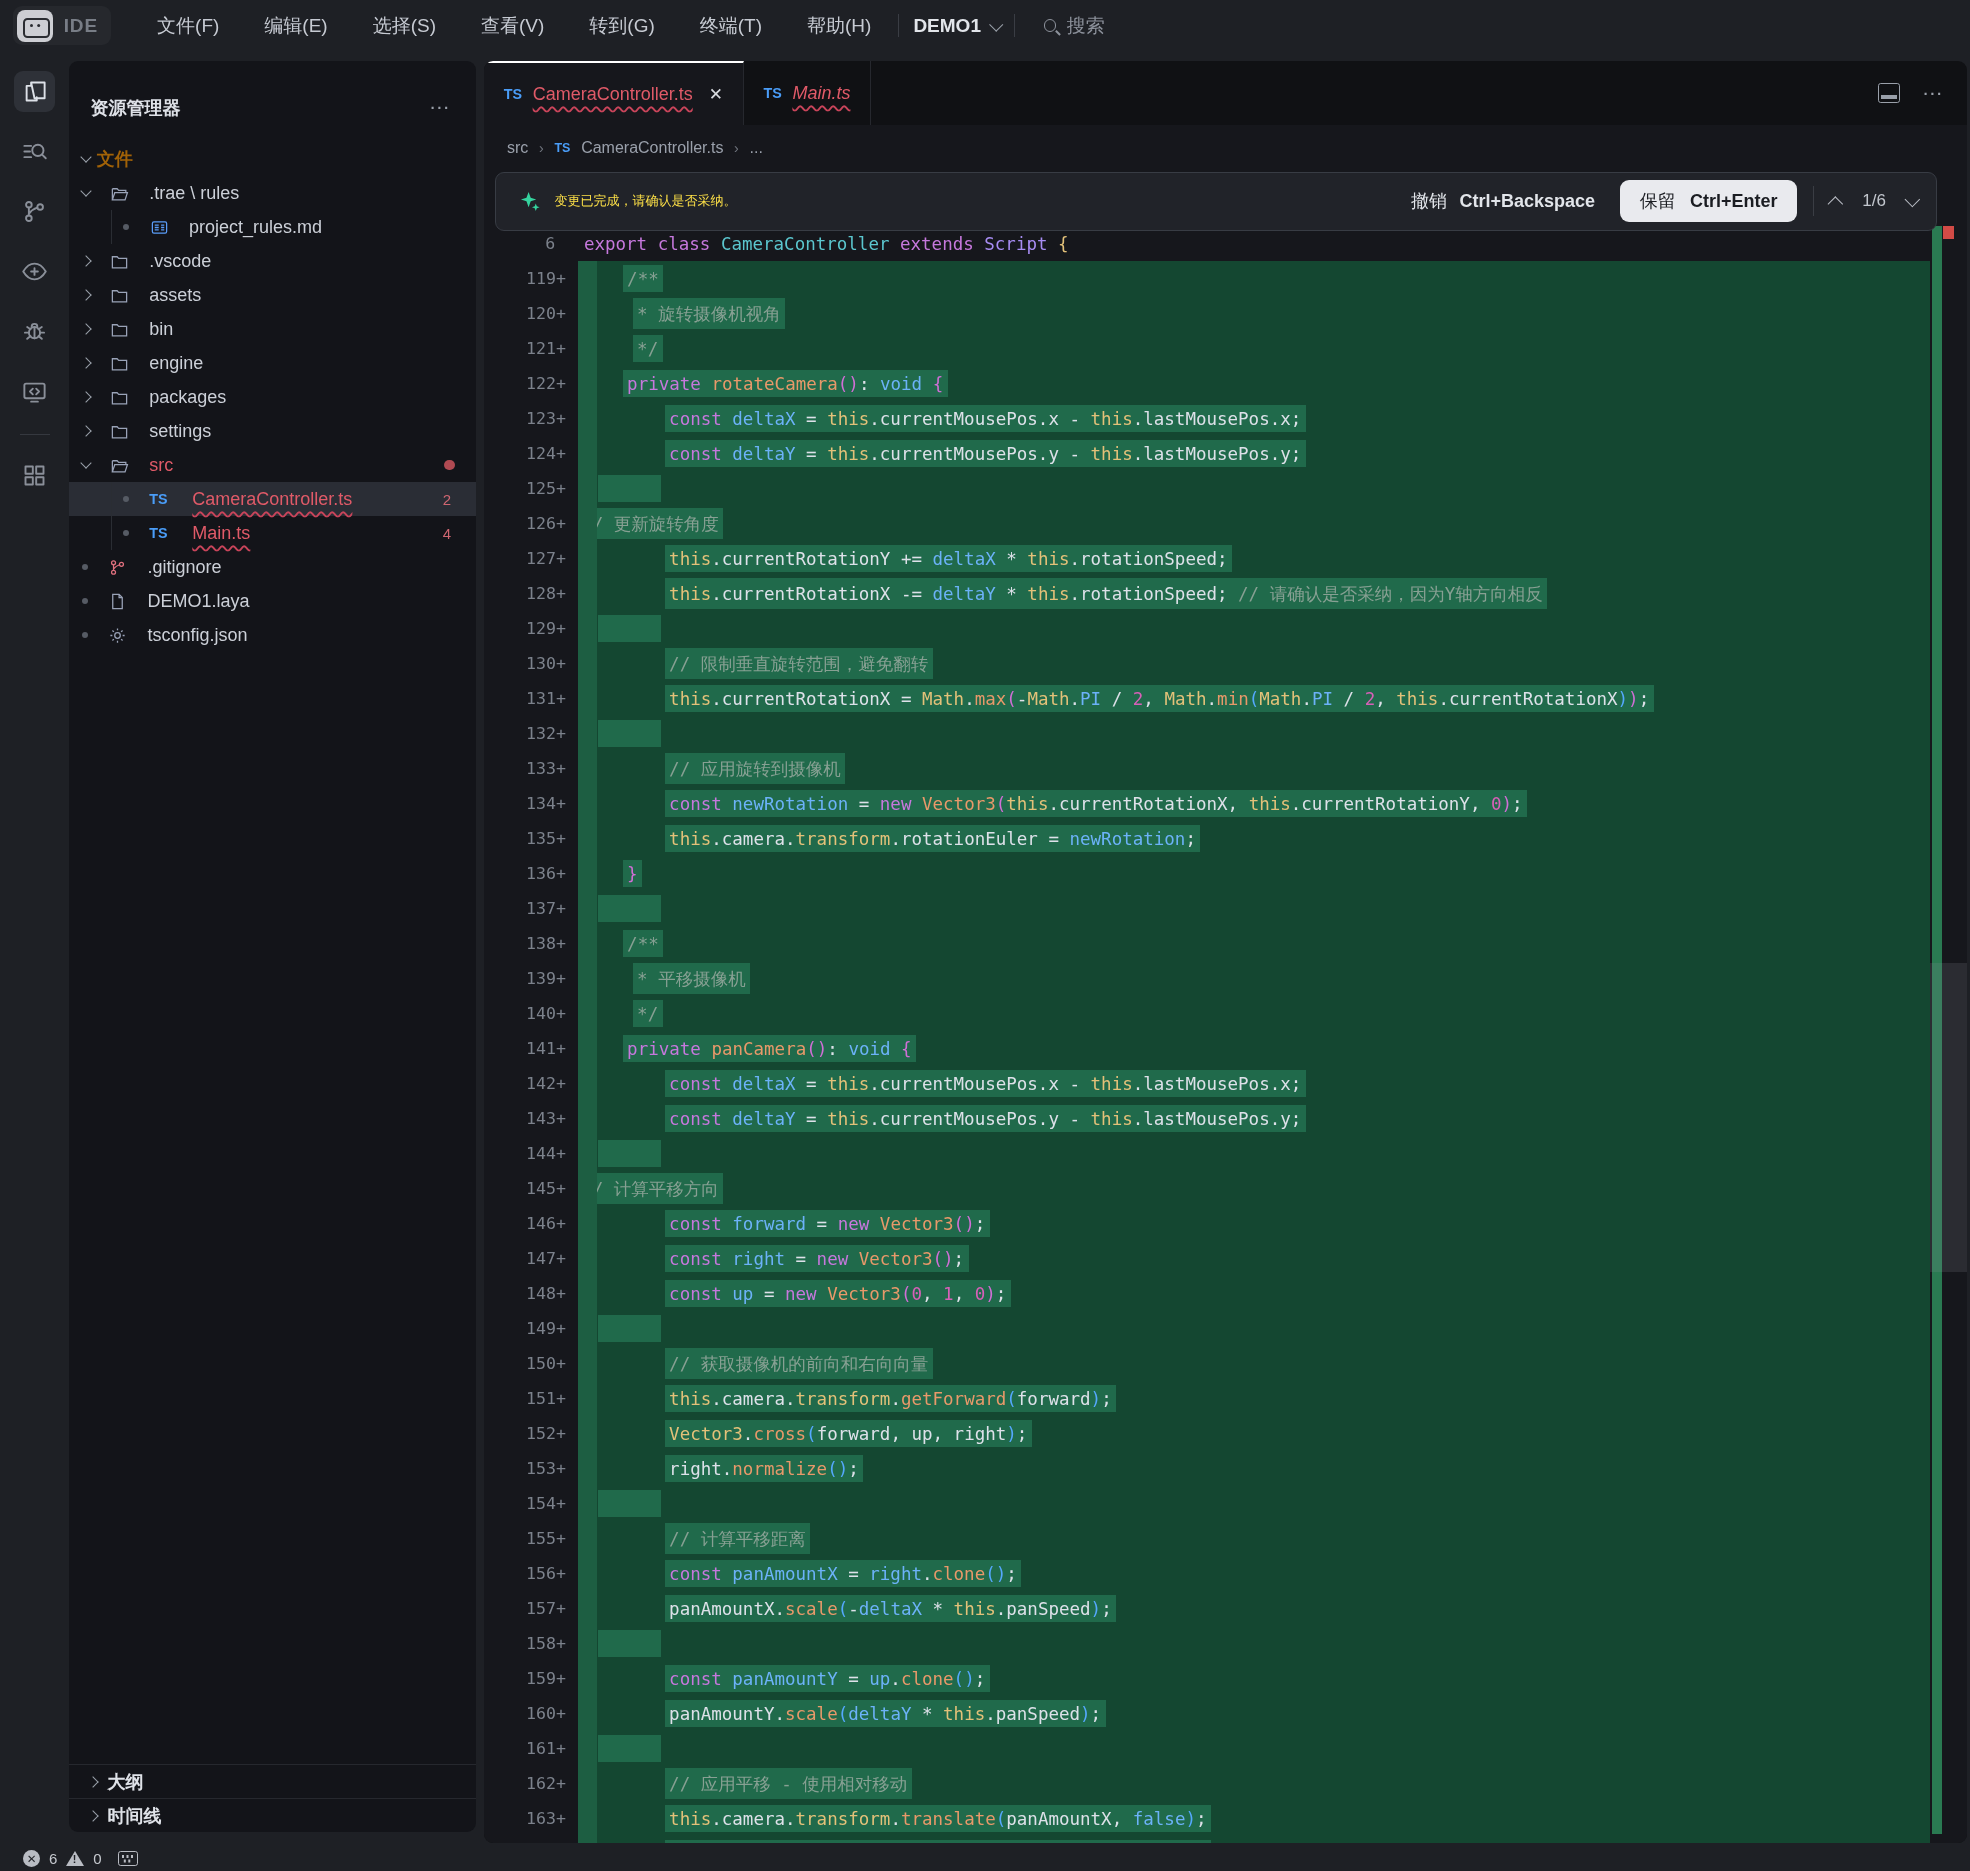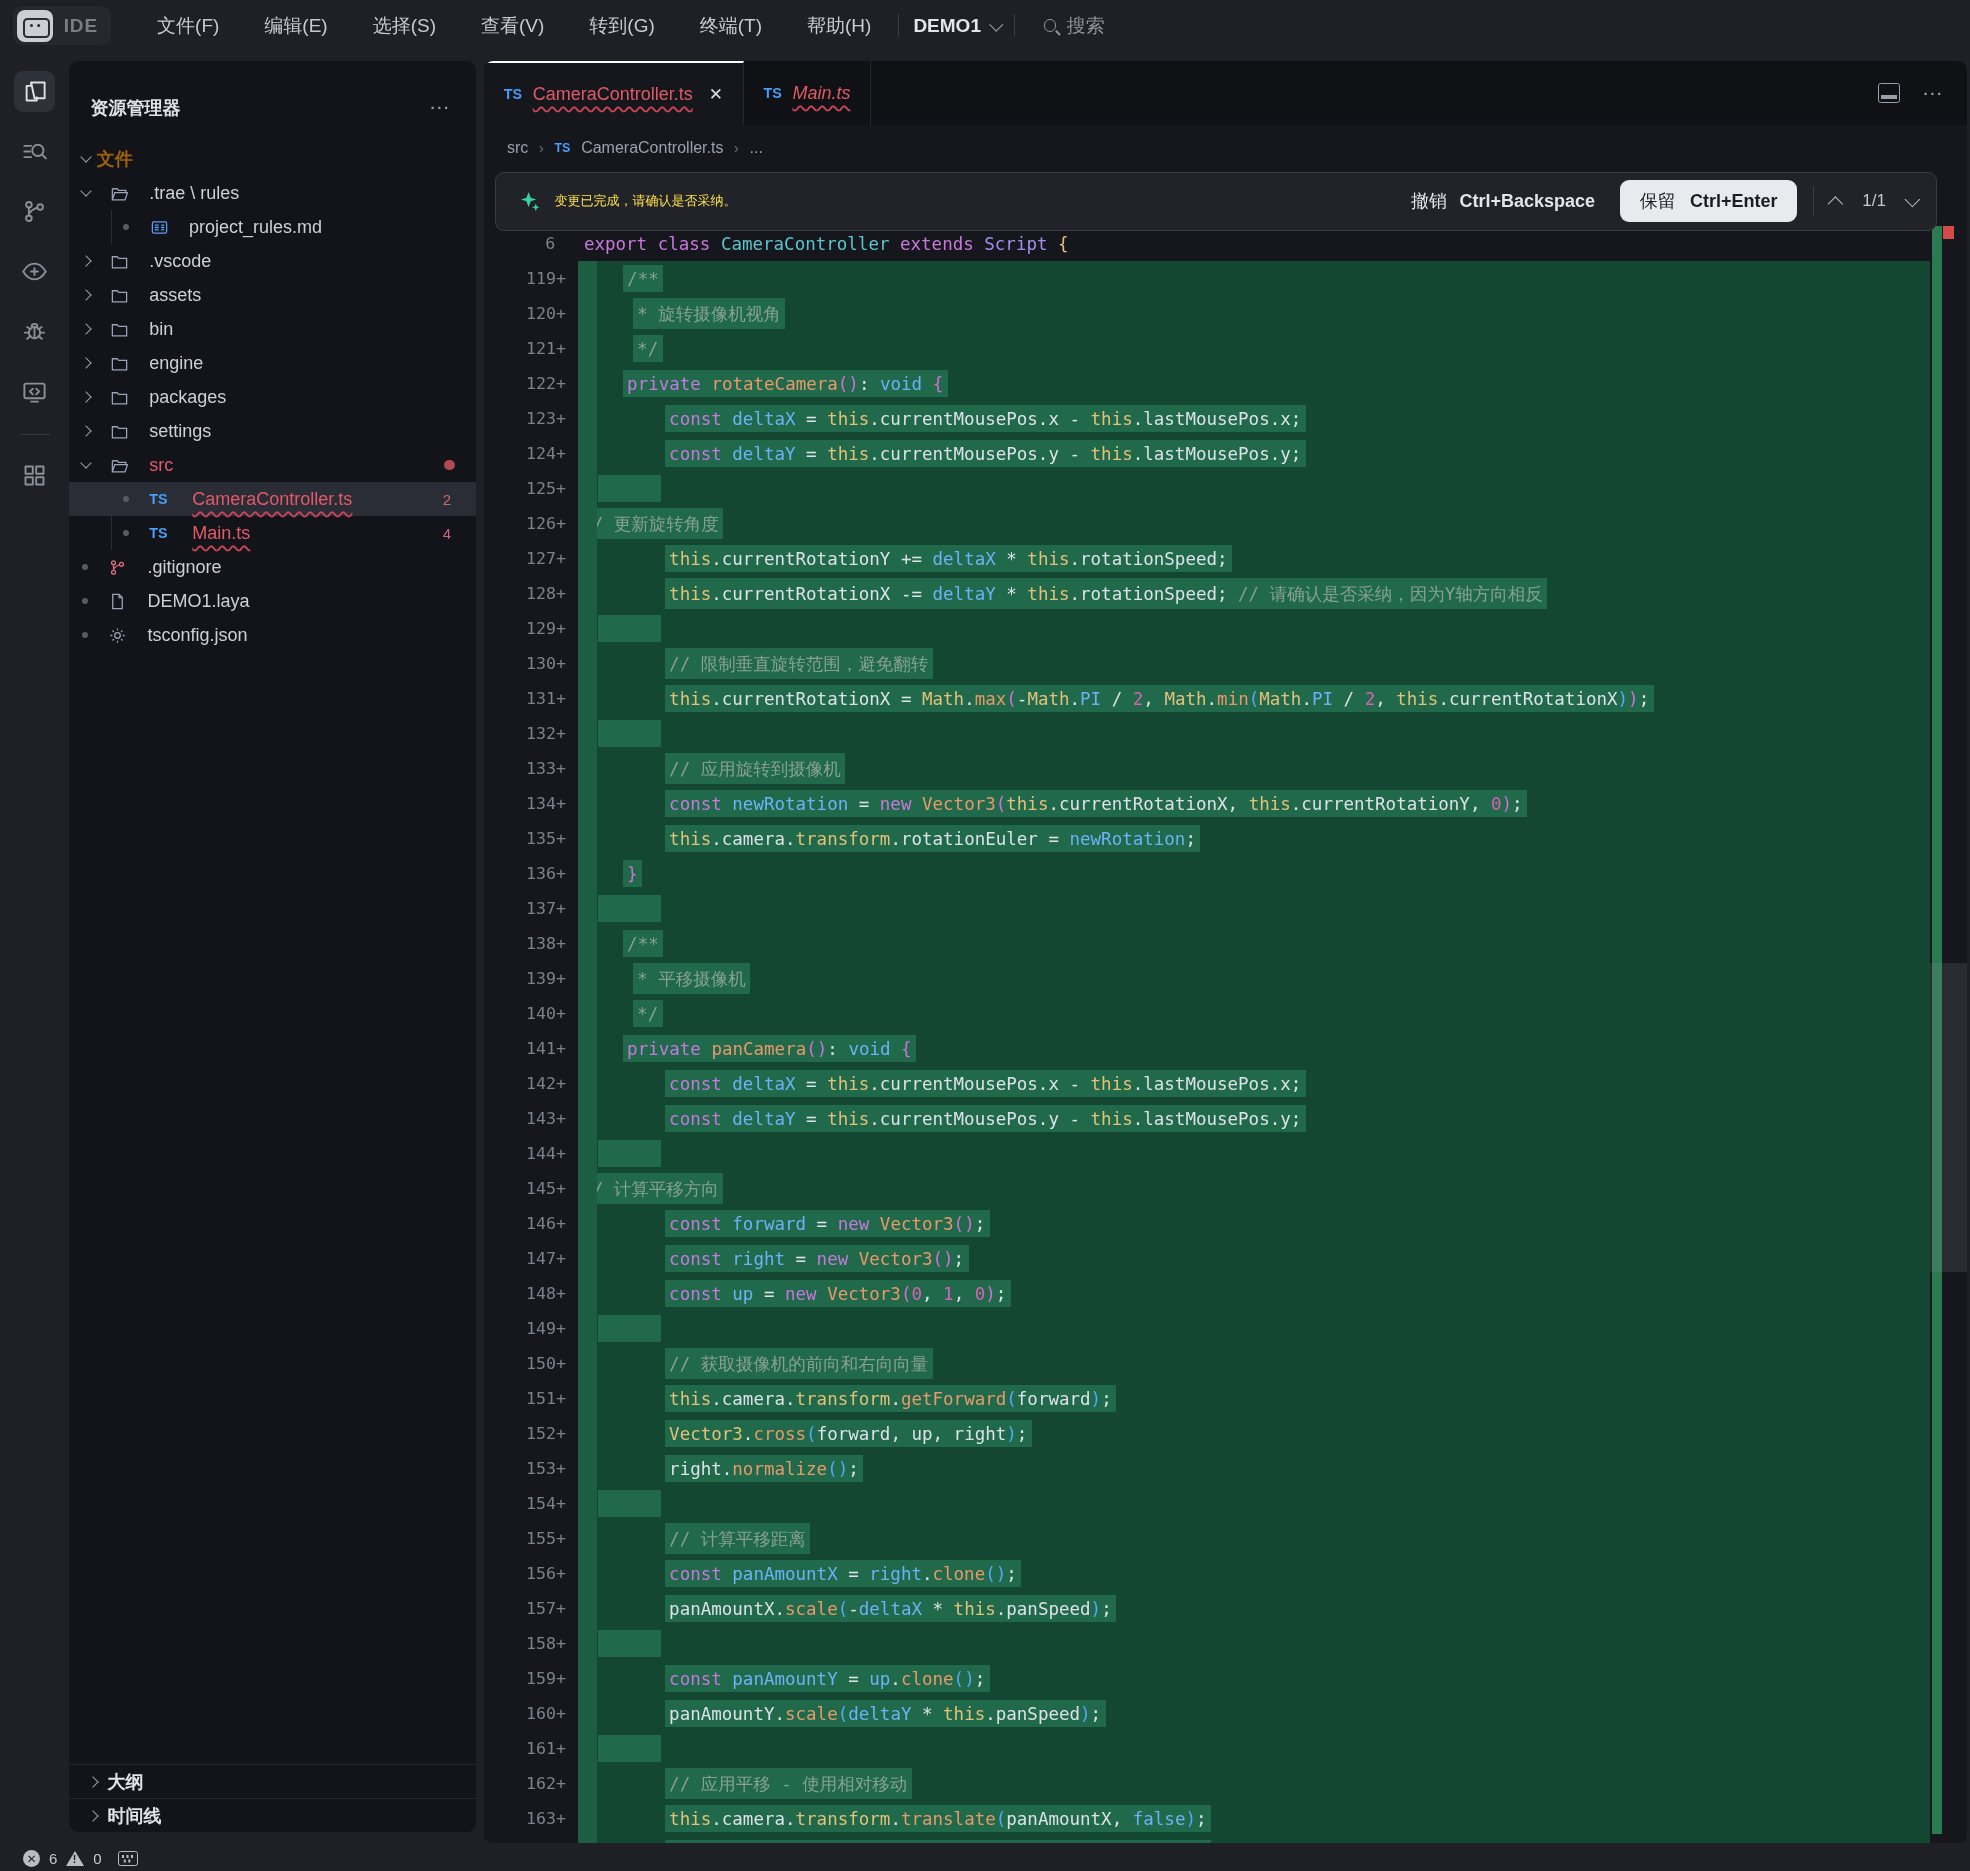--- a/index.html
+++ b/index.html
@@ -417,21 +417,21 @@
         <div id="undo-btn">
           <span>撤销</span>
           <span class="key">Ctrl+Backspace</span>
         </div>
         <div id="keep-btn">
           <span>保留</span>
           <span class="key">Ctrl+Enter</span>
         </div>
         <div class="n-div"></div>
         <span class="nav-chev up"></span>
-        <span id="nav-count">1/1</span>
+        <span id="nav-count">1/6</span>
         <span class="nav-chev down"></span>
       </div>
     </div>
     <div id="codewrap">
         <div class="crow ctx">
           <span class="ln">6</span>
           <span class="body"><span class="tk-kw">export </span><span class="tk-kw">class </span><span class="tk-ty">CameraController </span><span class="tk-kw">extends </span><span class="tk-ty2">Script </span><span class="tk-gold">{</span></span>
         </div>
         <div class="crow add">
           <span class="ln">119+</span>

